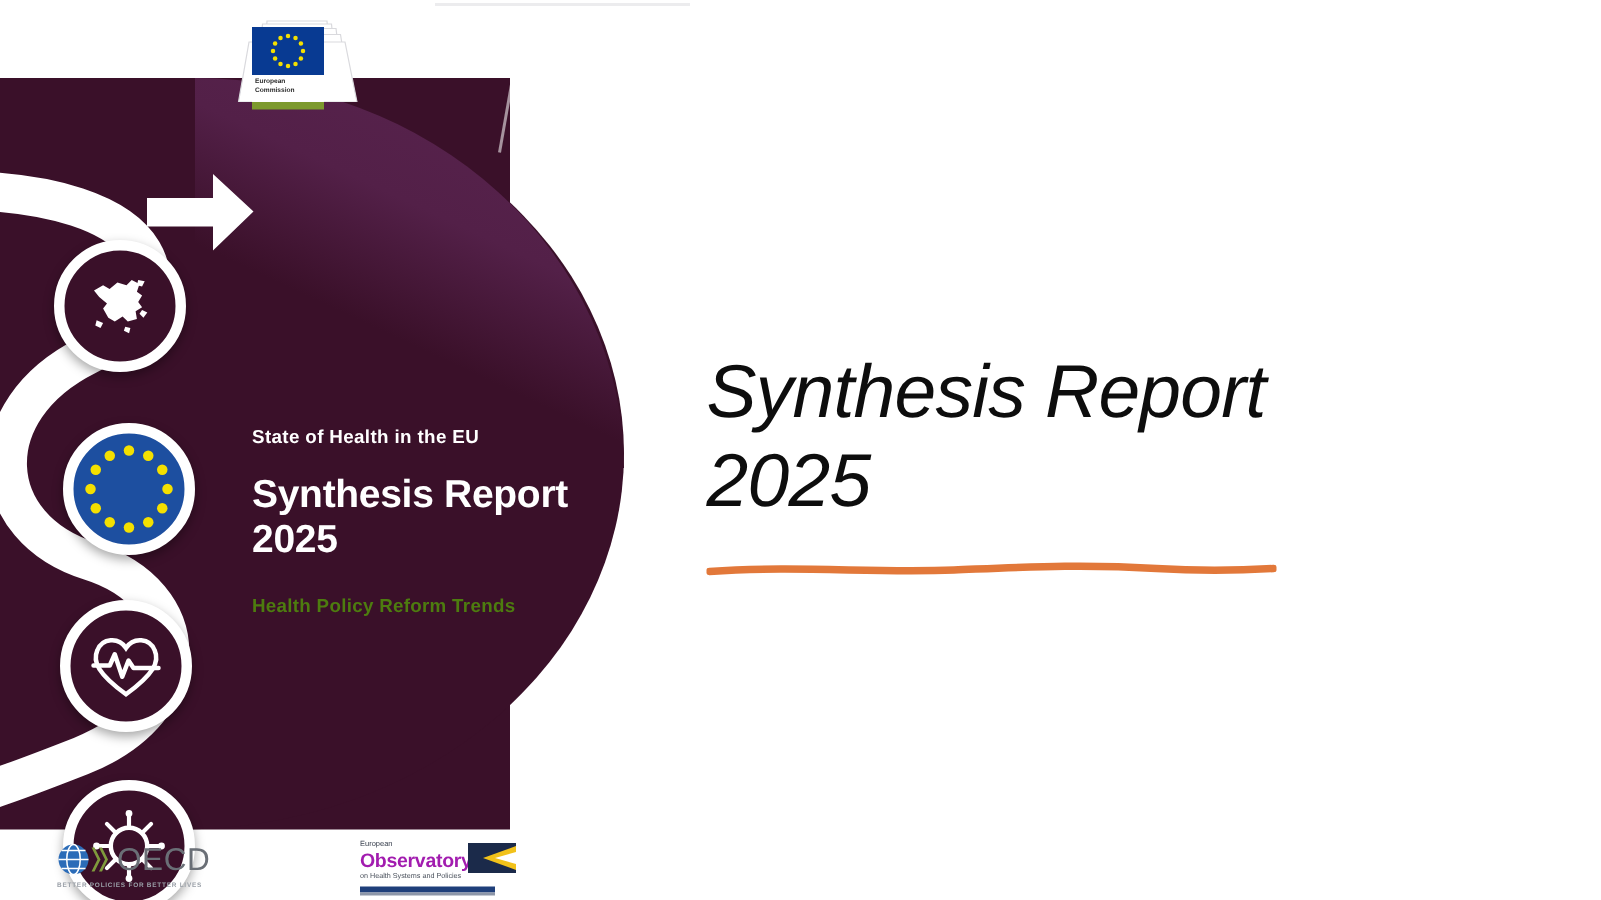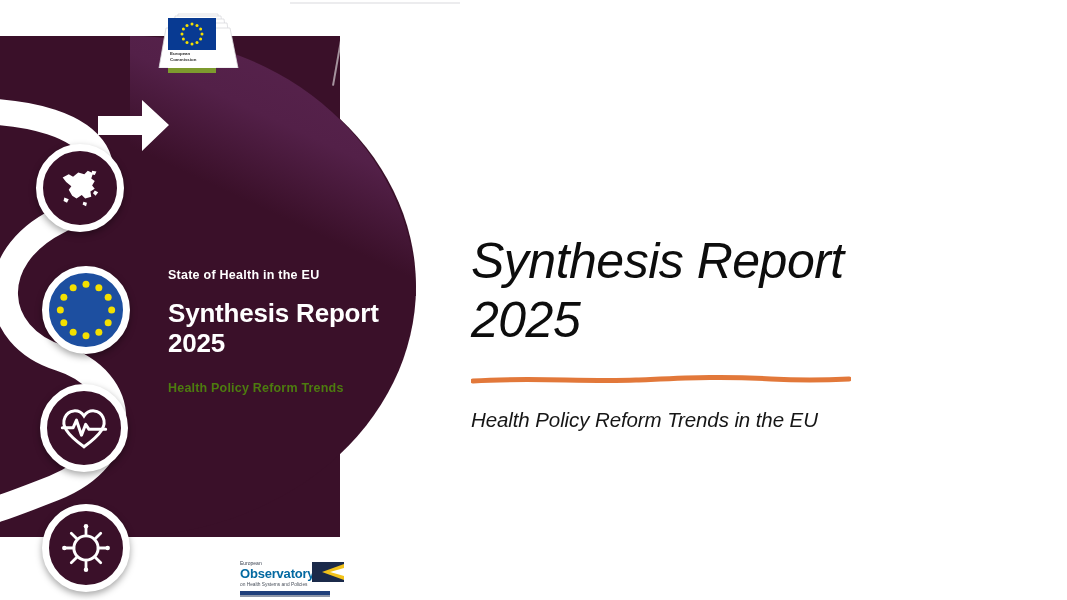--- a/index.html
+++ b/index.html
@@ -9,21 +9,21 @@
     font-family:"Liberation Sans", sans-serif;
     overflow:hidden;position:relative;
   }
   .slide{position:absolute;inset:0;background:#ffffff;overflow:hidden;}
 
   
   .top-edge{position:absolute;left:290px;top:2px;width:170px;height:2px;
     background:#ececee;}
 
   
-  .cover-wrap{position:absolute;left:0;top:36px;width:420px;height:501px;}
+  .cover-wrap{position:absolute;left:0;top:52px;width:420px;height:501px;}
   .cover-base{position:absolute;left:0;top:0;width:340px;height:501px;
     background:#3a1029;}
   
   .cover-curve{position:absolute;left:120px;top:0;width:296px;height:501px;
     background:#3a1029;border-radius:0 100% 100% 0 / 0 50% 50% 0;}
   .cover-sheen{position:absolute;left:130px;top:0;width:286px;height:260px;
     border-radius:0 100% 0 0 / 0 100% 0 0;
     background:linear-gradient(205deg,#5a2450 0%,#532048 38%,#3a1029 62%,#3a1029 100%);}
   .cover-hairline{position:absolute;background:rgba(255,255,255,.55);}
   .hl1{left:336px;top:4px;width:2px;height:46px;transform:rotate(10deg);}
@@ -65,21 +65,21 @@
     font-size:4.4px;line-height:1.35;font-weight:bold;}
 
   
   .oecd{position:absolute;left:38px;top:562px;width:112px;height:34px;}
   .oecd-word{position:absolute;left:40px;top:0px;color:#6a6f76;
     font-size:21px;font-weight:normal;letter-spacing:.4px;}
   .oecd-tag{position:absolute;left:0px;top:25px;color:#9aa0a8;
     font-size:4.3px;letter-spacing:.5px;font-weight:bold;}
   .obs{position:absolute;left:240px;top:560px;width:108px;height:36px;}
   .obs-eu{position:absolute;left:0;top:0;color:#3b4250;font-size:5px;}
-  .obs-word{position:absolute;left:0;top:6px;color:#0369a1;
+  .obs-word{position:absolute;left:0;top:6px;color:#a21caf;
     font-size:13px;font-weight:bold;letter-spacing:-.2px;}
   .obs-tag{position:absolute;left:0;top:22px;color:#4a515c;font-size:4.8px;}
   .obs-bar{position:absolute;left:0;top:31px;width:90px;height:4px;
     background:#1f3f7a;}
   .obs-bar2{position:absolute;left:0;top:35px;width:90px;height:2px;
     background:#8d96a8;}
   .obs-mark{position:absolute;left:72px;top:2px;width:32px;height:20px;
     background:#1b2a4a;}
 
   
@@ -212,20 +212,37 @@
         </g>
       </svg>
     </div>
     <div class="ec-txt">
       <div>European</div>
       <div>Commission</div>
     </div>
     <div class="ec-cap"></div>
   </div>
 
+  <div class="oecd">
+    <svg viewBox="0 0 36 24" width="36" height="24" style="position:absolute;left:0;top:0">
+      <circle cx="11" cy="11" r="10" fill="#2b6cb8"></circle>
+      <g stroke="#ffffff" stroke-width="1" fill="none">
+        <ellipse cx="11" cy="11" rx="4.5" ry="10"></ellipse>
+        <line x1="1" y1="11" x2="21" y2="11"></line>
+        <line x1="3" y1="5" x2="19" y2="5"></line>
+        <line x1="3" y1="17" x2="19" y2="17"></line>
+      </g>
+      <g fill="#7f9a3c">
+        <path d="M23 3 l4 8 -4 8 2 0 4-8 -4-8 z"></path>
+        <path d="M28 3 l4 8 -4 8 2 0 4-8 -4-8 z"></path>
+      </g>
+    </svg>
+    <div class="oecd-word">OECD</div>
+    <div class="oecd-tag">BETTER POLICIES FOR BETTER LIVES</div>
+  </div>
 
   <div class="obs">
     <div class="obs-eu">European</div>
     <div class="obs-word">Observatory</div>
     <div class="obs-tag">on Health Systems and Policies</div>
     <div class="obs-bar"></div>
     <div class="obs-bar2"></div>
     <svg class="obs-mark" viewBox="0 0 32 20">
       <rect width="32" height="20" fill="#1b2a4a"></rect>
       <path d="M32 2 L10 10 L32 18 Z" fill="#f2c21a"></path>
@@ -235,15 +252,14 @@
 
   <div class="title">
     <div>Synthesis Report</div>
     <div>2025</div>
   </div>
 
   <svg class="wave" viewBox="0 0 380 12">
     <path d="M2 7 C 60 3, 110 8, 165 6 C 215 4, 250 2, 300 5 C 335 7, 360 6, 378 5" fill="none" stroke="#e2783a" stroke-width="5" stroke-linecap="round"></path>
   </svg>
 
-  <div class="subtitle">Health Policy Reform Trends in the EU</div>
 
 </div>
 
 </body></html>

